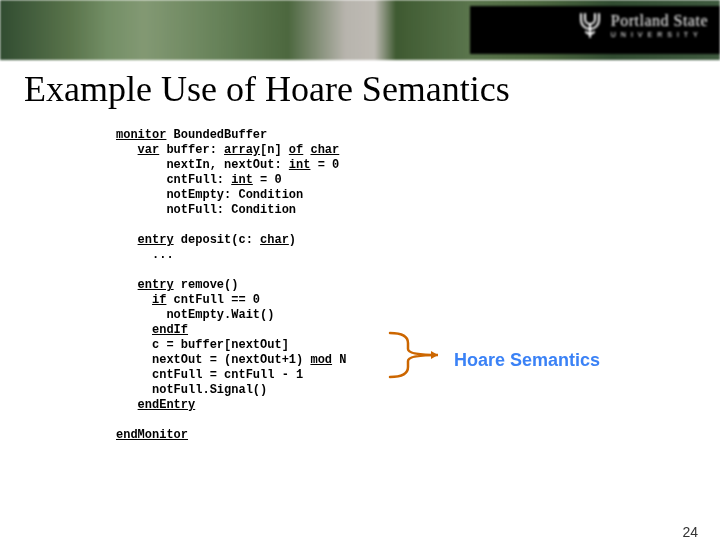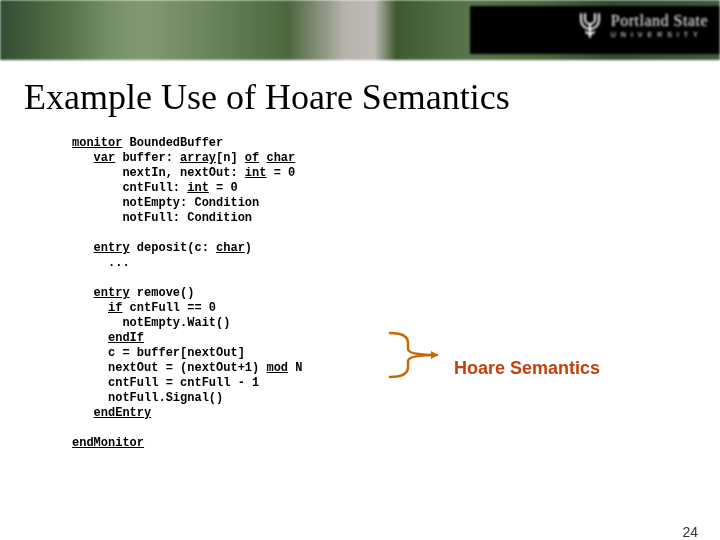--- a/index.html
+++ b/index.html
@@ -58,41 +58,41 @@
   }
   .logo-line2 {
     font-family: Arial, sans-serif;
     font-size: 7px;
     letter-spacing: 5px;
     margin-top: 2px;
   }
   .title {
     font-size: 36px;
     font-weight: 400;
-    padding: 16px 24px 18px 24px;
+    padding: 8px 24px 18px 24px;
     color: #000;
   }
   .code-block {
     font-family: "Courier New", Courier, monospace;
     font-size: 12px;
     font-weight: bold;
     line-height: 1.25;
     white-space: pre;
-    padding-left: 72px;
+    padding-left: 116px;
     color: #000;
   }
   .u { text-decoration: underline; }
   .callout-label {
     position: absolute;
     font-family: Verdana, Arial, sans-serif;
     font-weight: bold;
     font-size: 18px;
-    color: #c2410c;
+    color: #3b82f6;
     left: 454px;
-    top: 358px;
+    top: 350px;
   }
   .bracket {
     position: absolute;
     left: 388px;
     top: 331px;
     width: 60px;
     height: 48px;
     pointer-events: none;
   }
   .page-num {

